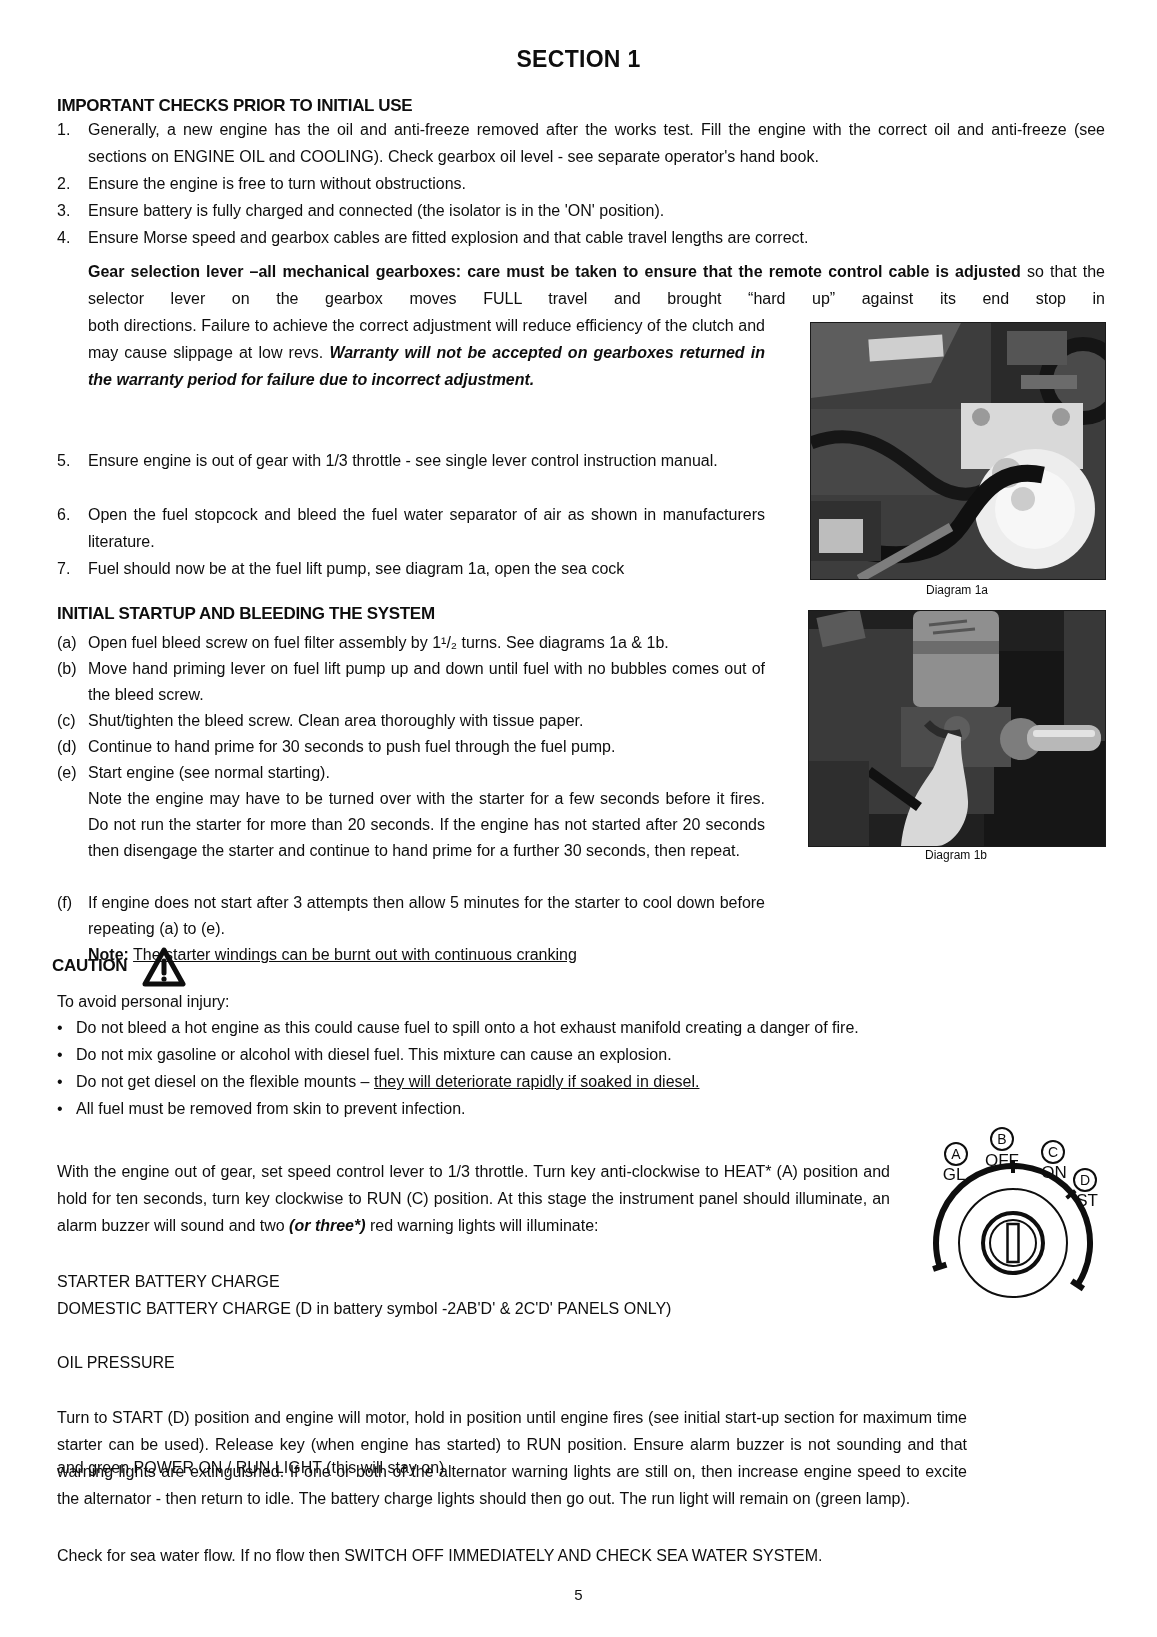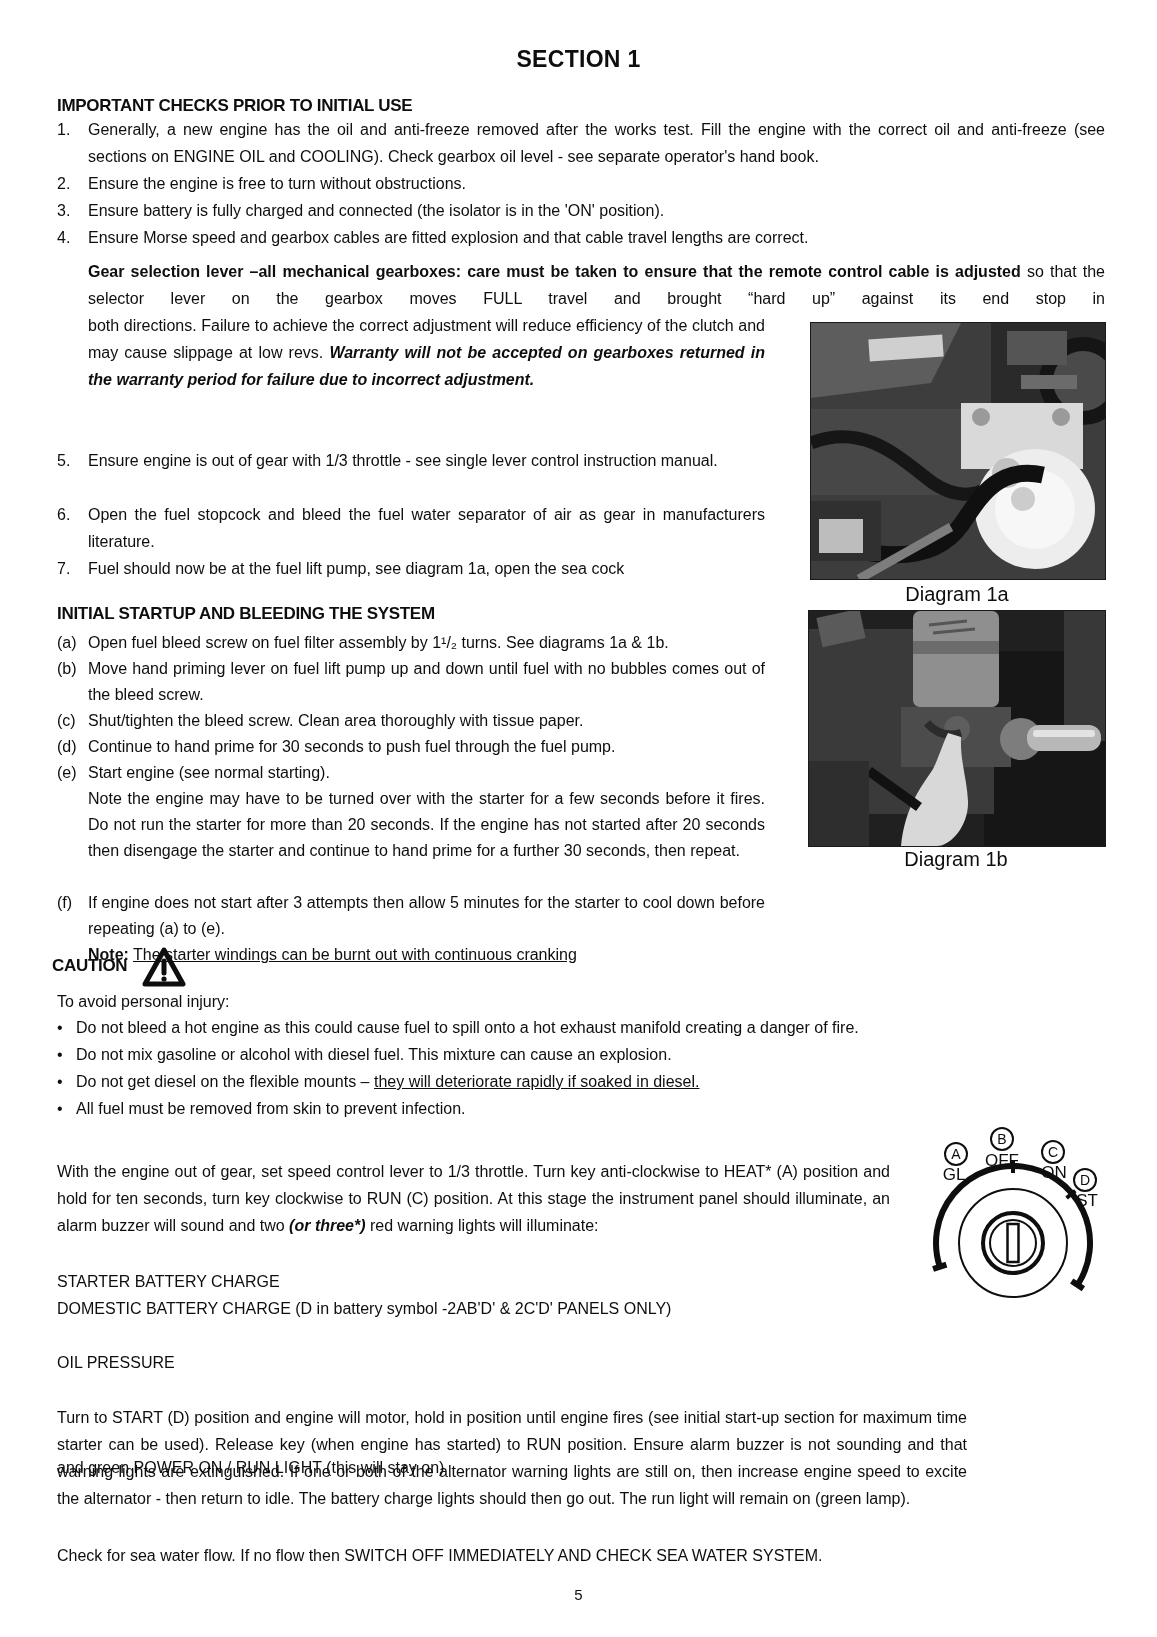--- a/index.html
+++ b/index.html
@@ -13,21 +13,21 @@
   .title{position:absolute;top:46px;left:0;width:100%;text-align:center;
          font-size:23px;font-weight:bold;letter-spacing:0.3px;}
   .li{display:flex;}
   .li .n{flex:0 0 31px;}
   .li .t{flex:1;}
   .bul .n{flex:0 0 19px;}
   .b{font-weight:bold;margin-top:35px;}
   .bi{font-weight:bold;font-style:italic;}
   .u{text-decoration:underline;}
   .photo{position:absolute;border:1px solid #1a1a1a;overflow:hidden;background:#3a3a3a;}
-  .cap{position:absolute;font-size:20px;text-align:center;}
+  .cap{position:absolute;font-size:12px;text-align:center;}
   .pageno{position:absolute;top:1586px;left:0;width:100%;text-align:center;font-size:15px;}
   .caution-row{display:flex;align-items:flex-start;gap:14px;}
   svg{display:block;}
 </style>
 </head>
 <body>
 
 <div class="page">
 
   <div class="title">SECTION 1</div>
@@ -58,21 +58,21 @@
   <div class="blk j" style="top:312px;left:88px;width:677px;">
     <span>both directions.  Failure to achieve the correct adjustment will reduce efficiency of the clutch and may cause slippage at low revs. </span><span class="bi">Warranty will not be accepted on gearboxes returned in the warranty period for failure due to incorrect adjustment.</span>
   </div>
 
   <div class="blk li j" style="top:447px;left:57px;width:708px;">
     <span class="n">5.</span>
     <span class="t">Ensure engine is out of gear with 1/3 throttle - see single lever control instruction manual.</span>
   </div>
   <div class="blk li j" style="top:501px;left:57px;width:708px;">
     <span class="n">6.</span>
-    <span class="t">Open the fuel stopcock and bleed the fuel water separator of air as gear in manufacturers literature.</span>
+    <span class="t">Open the fuel stopcock and bleed the fuel water separator of air as shown in manufacturers literature.</span>
   </div>
   <div class="blk li" style="top:555px;left:57px;width:708px;">
     <span class="n">7.</span>
     <span class="t">Fuel should now be at the fuel lift pump, see diagram 1a,  open the sea cock</span>
   </div>
 
   <div class="blk h" style="top:600px;left:57px;text-align:right;">INITIAL STARTUP AND BLEEDING THE SYSTEM</div>
 
   <div class="blk li lh26" style="top:630px;left:57px;width:708px;">
     <span class="n">(a)</span>

